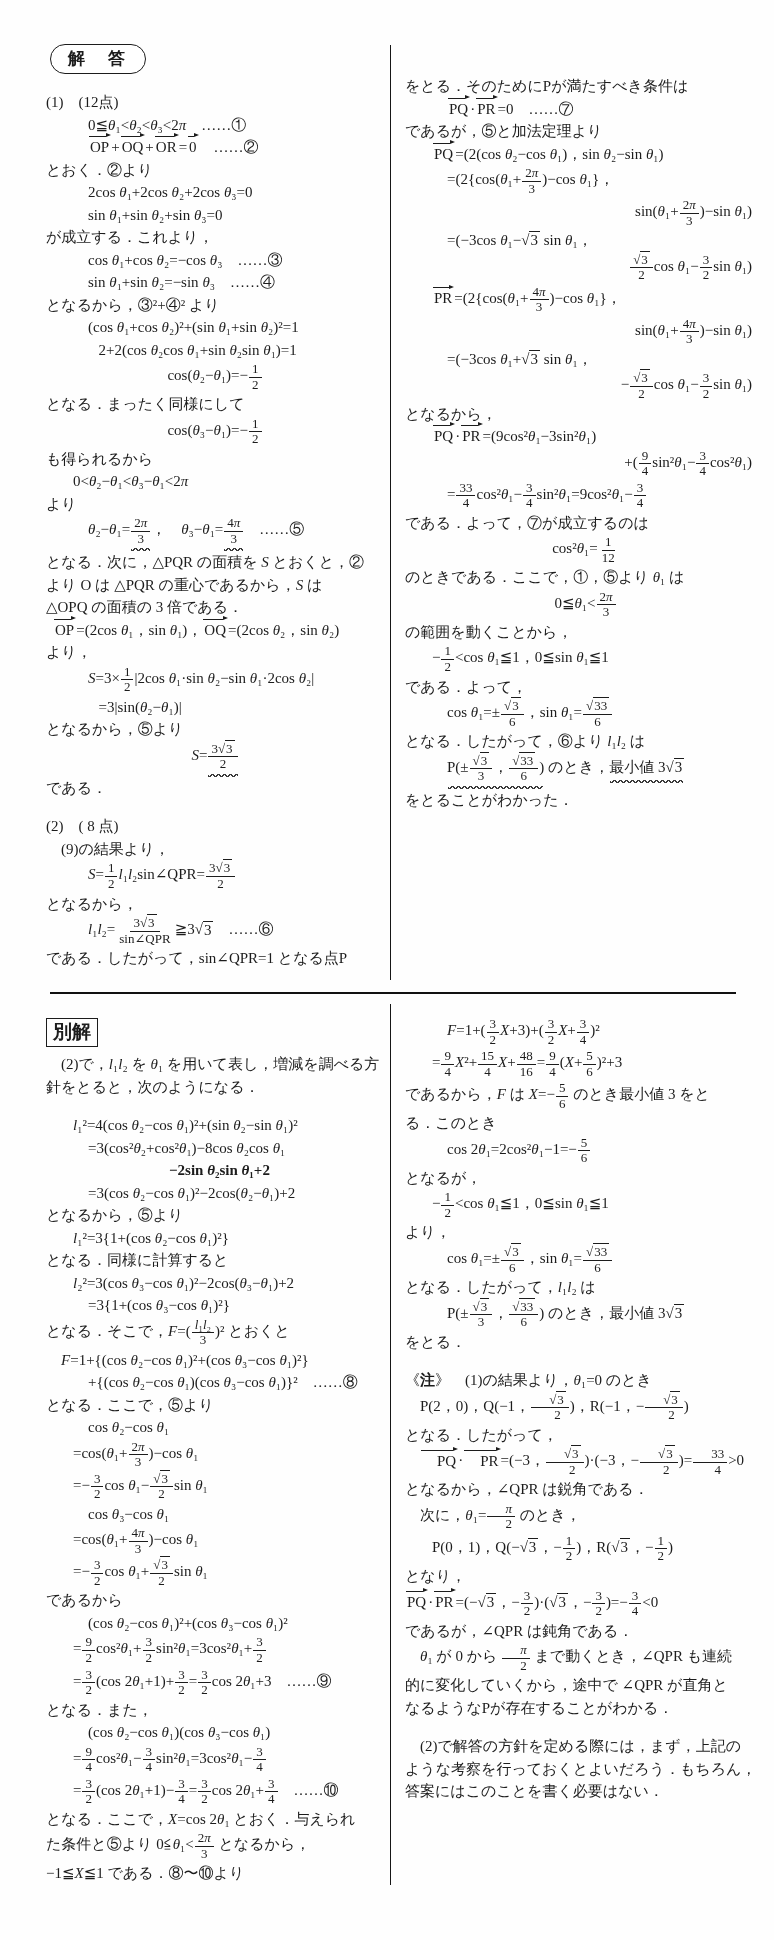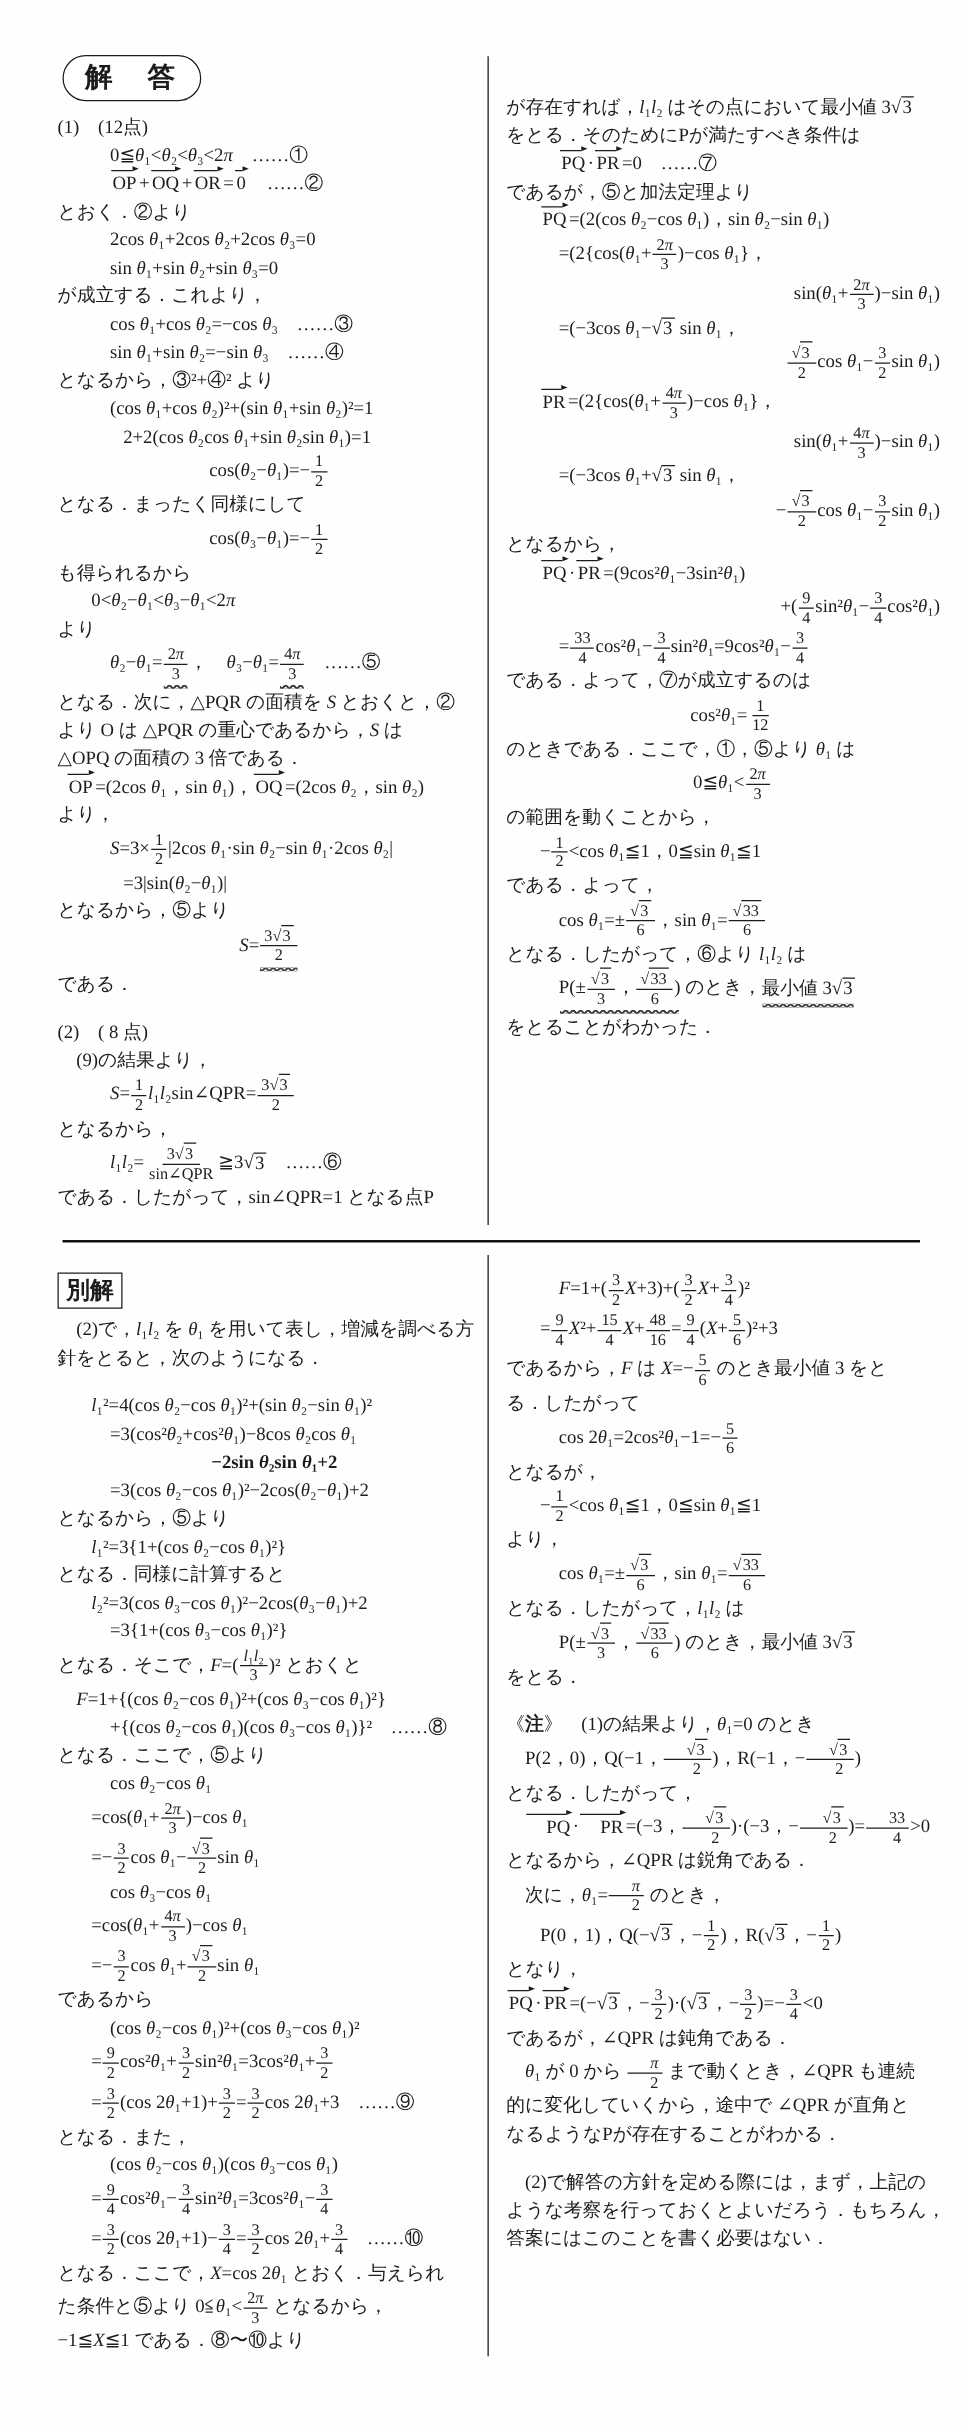--- a/index.html
+++ b/index.html
@@ -9,21 +9,21 @@
     background:#fefefe;
     color:#1c1c1c;
     font-family:"Liberation Serif","DejaVu Serif",serif;
     font-size:15px;
     overflow:hidden;
   }
   .badge{
     position:absolute;top:44px;left:50px;
     border:1.6px solid #1c1c1c;border-radius:999px;
     padding:2px 17px 3px;
-    font-weight:bold;font-size:22px;letter-spacing:3px;
+    font-weight:bold;font-size:17px;letter-spacing:3px;
     background:#fff;
   }
   .sec{display:flex;align-items:stretch;}
   .sec1{margin-top:45px;min-height:935px;}
   .sec2{min-height:880px;}
   .col{box-sizing:border-box;}
   .col.left{width:390px;padding:0 6px 0 46px;}
   .col.right{width:384px;padding:0 8px 0 14px;border-left:1.5px solid #161616;}
   .sec1 .col.left{padding-top:46px;}
   .sec1 .col.right{padding-top:30px;}
@@ -138,21 +138,20 @@
             <span class="de">2</span>
           </span></div>
         <div class="line p">となるから，</div>
         <div class="line m2"><i>l</i>₁<i>l</i>₂=<span class="fr">
             <span class="nu">3<span class="sq">√<span class="ol">3</span></span></span>
             <span class="de">sin∠QPR</span>
           </span>≧3<span class="sq">√<span class="ol">3</span></span>　……⑥</div>
         <div class="line p">である．したがって，sin∠QPR=1 となる点P</div>
       </div>
     <div class="col right">
-        <div class="line p">が存在すれば，<i>l</i>₁<i>l</i>₂ はその点において最小値 3<span class="sq">√<span class="ol">3</span></span></div>
         <div class="line p">をとる．そのためにPが満たすべき条件は</div>
         <div class="line m2"><span class="vec">PQ</span>·<span class="vec">PR</span>=0　……⑦</div>
         <div class="line p">であるが，⑤と加法定理より</div>
         <div class="line m1"><span class="vec">PQ</span>=(2(cos <i>θ</i>₂−cos <i>θ</i>₁)，sin <i>θ</i>₂−sin <i>θ</i>₁)</div>
         <div class="line m2">=(2{cos(<i>θ</i>₁+<span class="fr">
             <span class="nu">2<i>π</i></span>
             <span class="de">3</span>
           </span>)−cos <i>θ</i>₁}，</div>
         <div class="line rt">sin(<i>θ</i>₁+<span class="fr">
             <span class="nu">2<i>π</i></span>
@@ -364,21 +363,21 @@
             <span class="nu">9</span>
             <span class="de">4</span>
           </span>(<i>X</i>+<span class="fr">
             <span class="nu">5</span>
             <span class="de">6</span>
           </span>)²+3</div>
         <div class="line p">であるから，<i>F</i> は <i>X</i>=−<span class="fr">
             <span class="nu">5</span>
             <span class="de">6</span>
           </span> のとき最小値 3 をと</div>
-        <div class="line p">る．したがって</div>
+        <div class="line p">る．このとき</div>
         <div class="line m2">cos 2<i>θ</i>₁=2cos²<i>θ</i>₁−1=−<span class="fr">
             <span class="nu">5</span>
             <span class="de">6</span>
           </span></div>
         <div class="line p">となるが，</div>
         <div class="line m1">−<span class="fr">
             <span class="nu">1</span>
             <span class="de">2</span>
           </span>&lt;cos <i>θ</i>₁≦1，0≦sin <i>θ</i>₁≦1</div>
         <div class="line p">より，</div>

